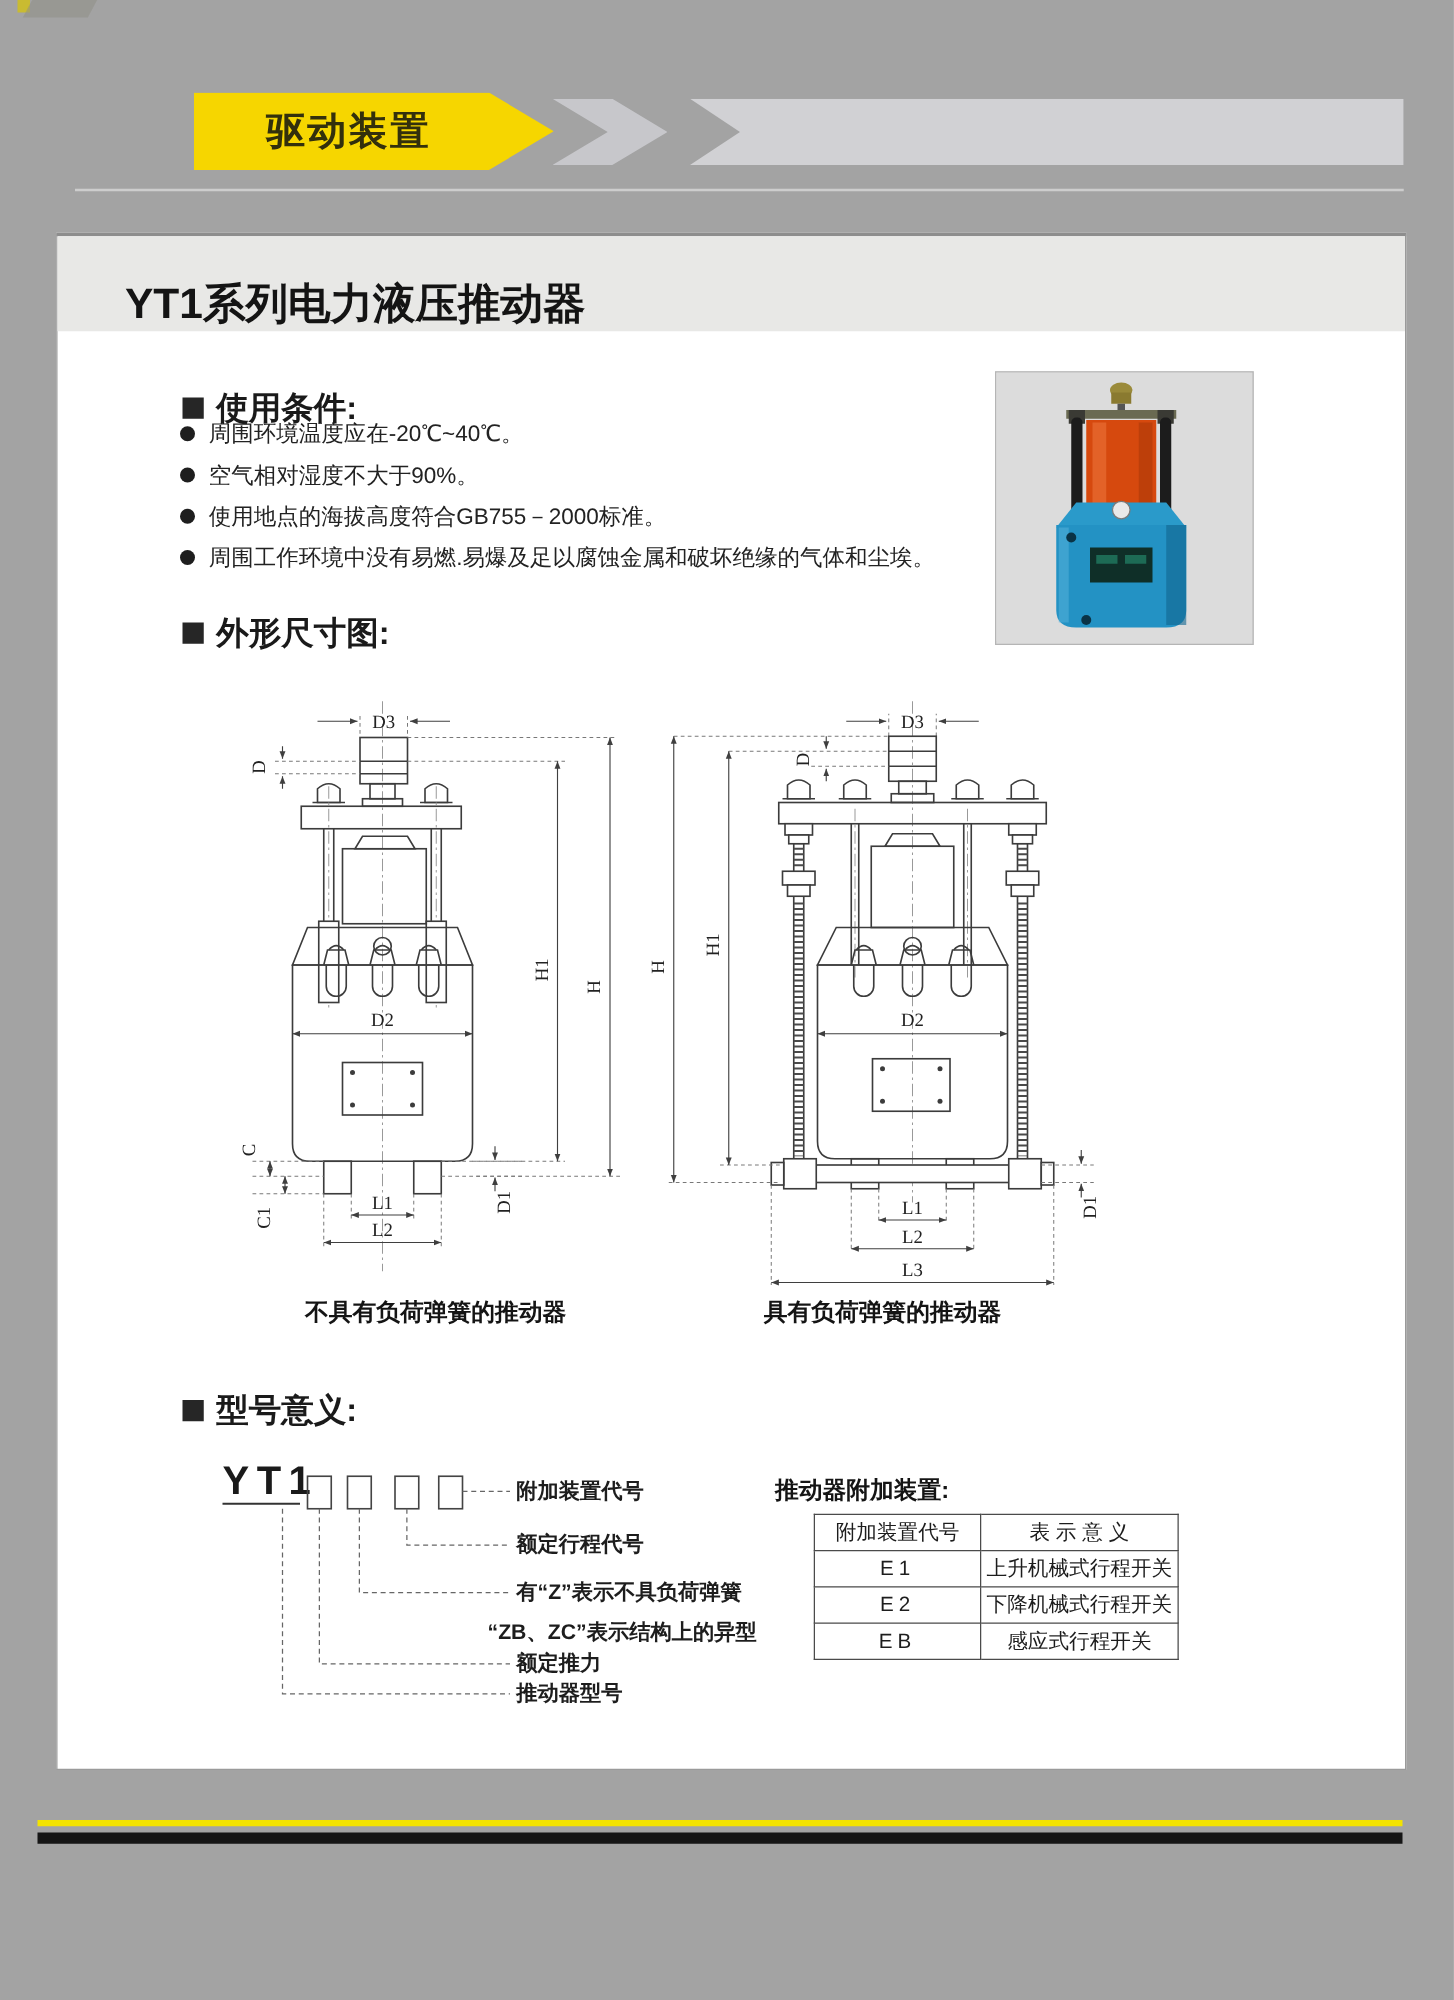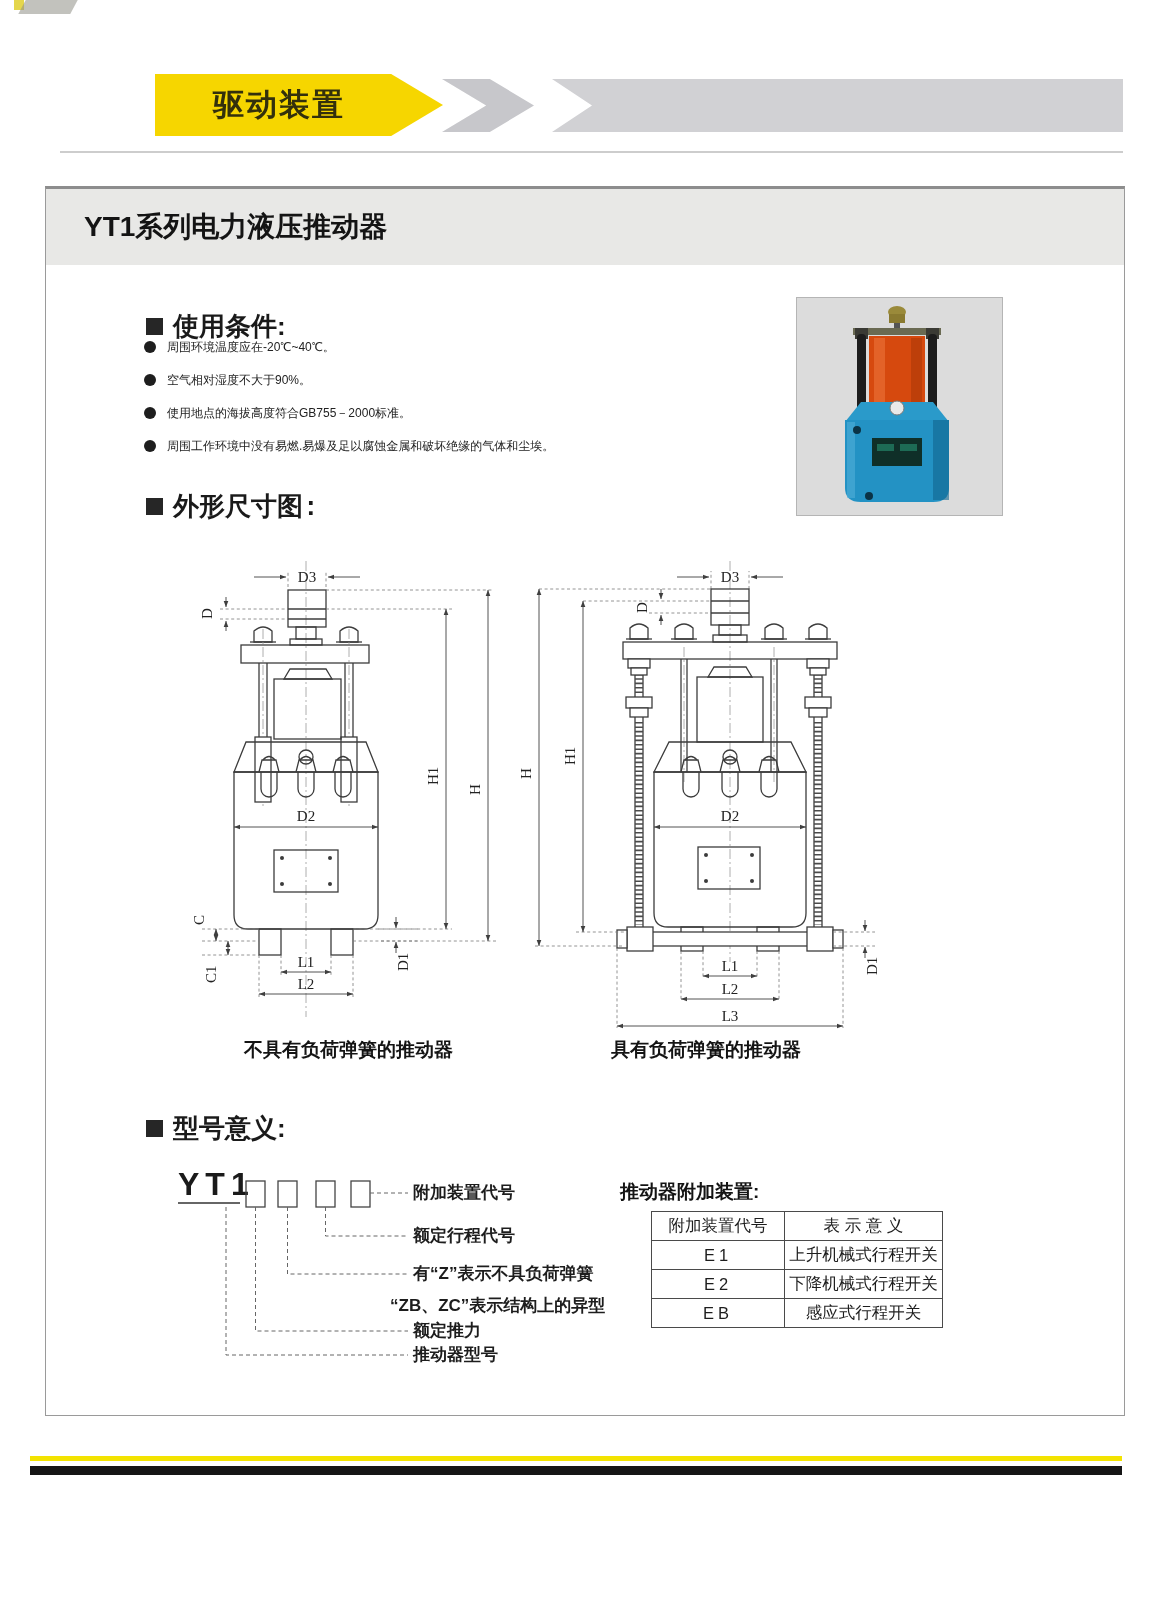--- a/index.html
+++ b/index.html
@@ -1,38 +1,38 @@
 <!DOCTYPE html>
 <html><head>
 <meta charset="utf-8">
 <style>
   html,body{margin:0;padding:0;background:#b5b5b5;}
-  .page{position:relative;width:1163px;height:1600px;background:#ffffff;overflow:hidden;
+  .page{position:relative;width:1163px;height:1600px;background:#a3a3a3;overflow:hidden;
         font-family:"Liberation Sans",sans-serif;color:#1c1c1c;}
   
   .corner-mark{position:absolute;left:22px;top:0;width:52px;height:14px;background:#8f8f86;
                transform:skewX(-28deg);opacity:.55;}
   .corner-mark-y{position:absolute;left:14px;top:0;width:10px;height:10px;background:#d9c500;opacity:.7;}
   
   .banner-yellow{position:absolute;left:155px;top:74px;width:288px;height:62px;background:#f6d600;
       clip-path:polygon(0 0,82% 0,100% 50%,82% 100%,0 100%);}
   .banner-yellow span{display:block;margin-left:58px;line-height:62px;font-size:31px;font-weight:bold;color:#33300c;letter-spacing:2px;}
   .chev-a{position:absolute;left:442px;top:79px;width:92px;height:53px;background:#c7c7cb;
       clip-path:polygon(0 0,52% 0,100% 50%,52% 100%,0 100%,48% 50%);}
   .chev-band{position:absolute;left:552px;top:79px;width:571px;height:53px;background:#d1d1d4;
       clip-path:polygon(0 0,100% 0,100% 100%,0 100%,40px 50%);}
   .banner-underline{position:absolute;left:60px;top:151px;width:1063px;height:2px;background:#cdcdcd;}
   
   .main-box{position:absolute;left:45px;top:186px;width:1078px;height:1226px;background:#fff;
       border:1px solid #9a9a9a;border-top:3px solid #8d8d8d;}
   .title-band{position:absolute;left:0;top:0;width:100%;height:76px;background:#e8e8e6;}
-  .title-band h1{margin:0;padding-left:38px;line-height:76px;font-size:28px;font-weight:bold;color:#141414;}
+  .title-band h1{margin:16px;padding-left:38px;line-height:76px;font-size:34px;font-weight:bold;color:#141414;}
   .sec-head{position:absolute;display:flex;align-items:center;gap:10px;font-size:26px;font-weight:bold;color:#1a1a1a;}
   .sq{width:17px;height:17px;background:#262626;display:inline-block;}
-  .bullets{position:absolute;left:98px;top:148px;margin:0;padding:0;list-style:none;font-size:12px;color:#222;}
+  .bullets{position:absolute;left:98px;top:148px;margin:0;padding:0;list-style:none;font-size:18px;color:#222;}
   .bullets li{display:flex;align-items:center;gap:11px;margin-bottom:13px;line-height:20px;}
   .dotb{width:12px;height:12px;border-radius:50%;background:#1e1e1e;flex:0 0 12px;}
   .photo-box{position:absolute;left:750px;top:108px;width:205px;height:217px;border:1px solid #b5b5b5;background:#dcdcdc;}
   .caption{position:absolute;font-size:19px;font-weight:600;color:#141414;text-align:center;}
   .acc-title{position:absolute;left:574px;top:990px;font-size:19px;font-weight:bold;color:#141414;}
   table.acc{position:absolute;left:605px;top:1022px;width:292px;border-collapse:collapse;}
   table.acc th,table.acc td{border:1px solid #4a4a4a;text-align:center;font-size:16.5px;color:#1d1d1d;
       height:28px;padding:0 2px;font-weight:500;}
   table.acc td.code{letter-spacing:4px;margin-top:28px;}
   
@@ -109,21 +109,21 @@
         <rect x="136" y="122" width="16" height="80" fill="#11668f" opacity="0.6"></rect>
         <rect x="50" y="124" width="8" height="76" fill="#5ab4dc" opacity="0.5"></rect>
         <rect x="75" y="140" width="50" height="28" fill="#0f2f28"></rect>
         <rect x="80" y="146" width="17" height="7" fill="#1d6b55"></rect>
         <rect x="103" y="146" width="17" height="7" fill="#1d6b55"></rect>
         <circle cx="60" cy="132" r="4" fill="#0a3346"></circle>
         <circle cx="72" cy="198" r="4" fill="#0a3346"></circle>
       </svg>
     </div>
 
-    <div class="sec-head" style="left:100px;top:300px;font-family:Liberation Mono, monospace;">
+    <div class="sec-head" style="left:100px;top:300px;">
       <span class="sq"></span>
       <span>外形尺寸图:</span>
     </div>
 
     <svg style="position:absolute;left:140px;top:358px;" width="325" height="490" viewBox="0 0 325 490">
       <defs>
         <marker id="mA" viewBox="0 0 10 10" refX="9" refY="5" markerWidth="7.5" markerHeight="7.5" orient="auto-start-reverse">
           <path d="M0,1.5 L9,5 L0,8.5 Z" fill="#3f3f3f"></path>
         </marker>
         <g id="bA">

